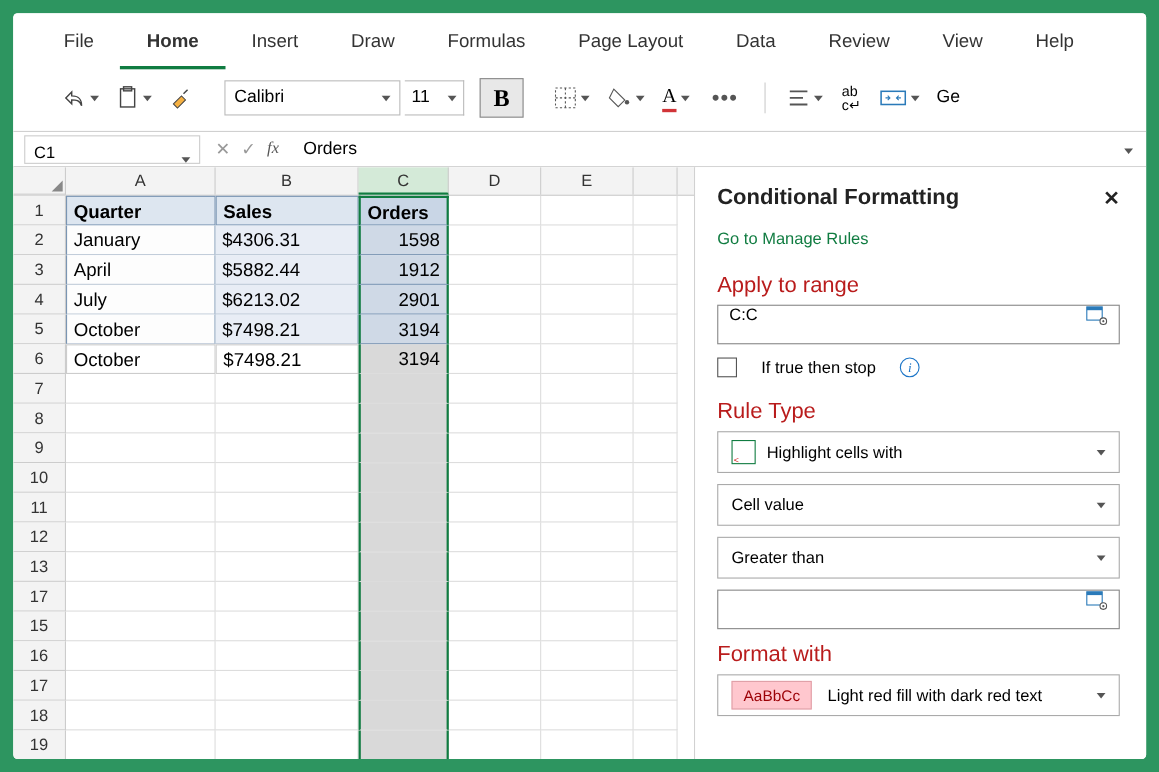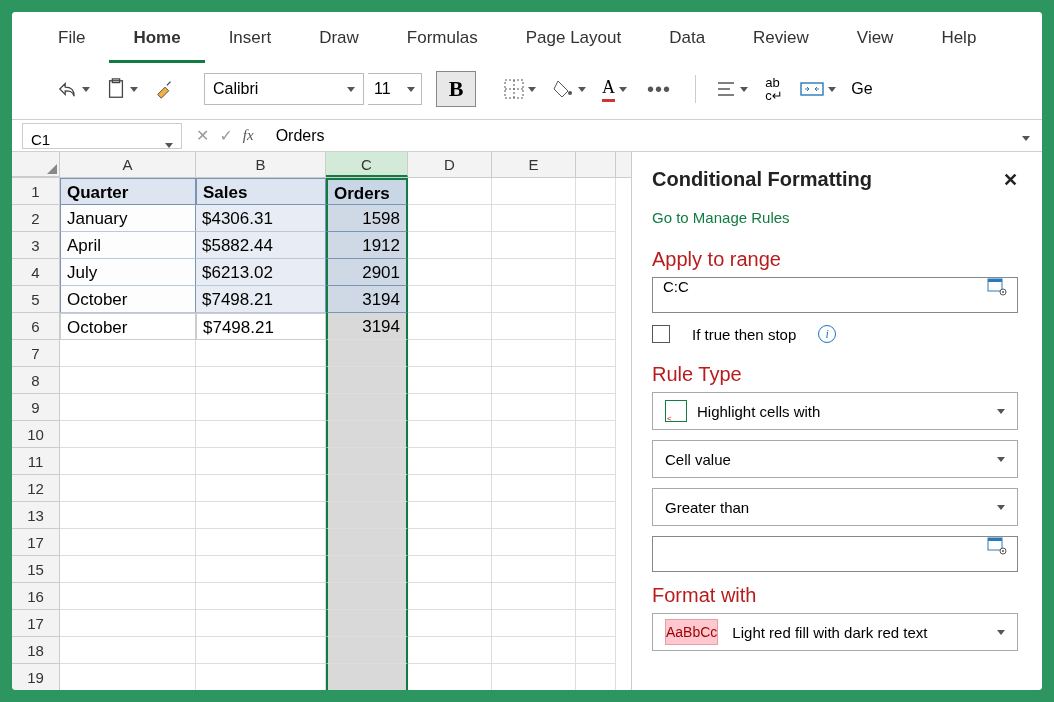--- a/index.html
+++ b/index.html
@@ -55,21 +55,21 @@
   .close-x { font-size: 18px; cursor:pointer; }
   .link { color: #107c41; font-size:15px; margin-bottom: 22px; display:block; }
   .field-label { font-size: 20px; color:#b91c1c; margin-bottom: 6px; font-weight: 500; }
   .text-input { border:1.5px solid #888; height:36px; width:100%; display:flex; align-items:flex-start; padding:0 10px; font-size:15px; justify-content:space-between; margin-bottom:12px; }
   .checkbox-row { display:flex; align-items:center; gap:22px; margin-bottom:20px; font-size:15px; }
   .checkbox { width:18px; height:18px; border:1.5px solid #555; }
   .info-i { width:18px; height:18px; border:1.5px solid #1a74c7; color:#1a74c7; border-radius:50%; display:inline-flex; align-items:center; justify-content:center; font-size:12px; font-style:italic; font-family: serif; }
   .select-like { border:1px solid #aaa; height:38px; display:flex; align-items:center; padding:0 12px; font-size:15px; justify-content:space-between; margin-bottom:10px; width:100%; }
   .select-icon { width:22px; height:22px; border:1px solid #107c41; margin-right: 10px; position:relative; flex:none; }
   .select-icon::after { content:'<'; position:absolute; font-size:8px; bottom:-2px; left:1px; color:#c00; }
-  .preview-box { background:#ffc7ce; color:#9c0006; padding: 4px 0; font-size:14px; border:1px solid #e0a0a8; margin-right: 14px;}
+  .preview-box { background:#ffc7ce; color:#9c0006; padding: 4px 10px; font-size:14px; border:1px solid #e0a0a8; margin-right: 14px;}
   .range-icon { width:20px; height:18px; position:relative; flex:none; }
   .range-icon svg { width:20px; height:18px; }
 </style>
 </head>
 <body>
 
 <div class="app">
 
   <div class="tabs">
     <div class="tab">File</div>

